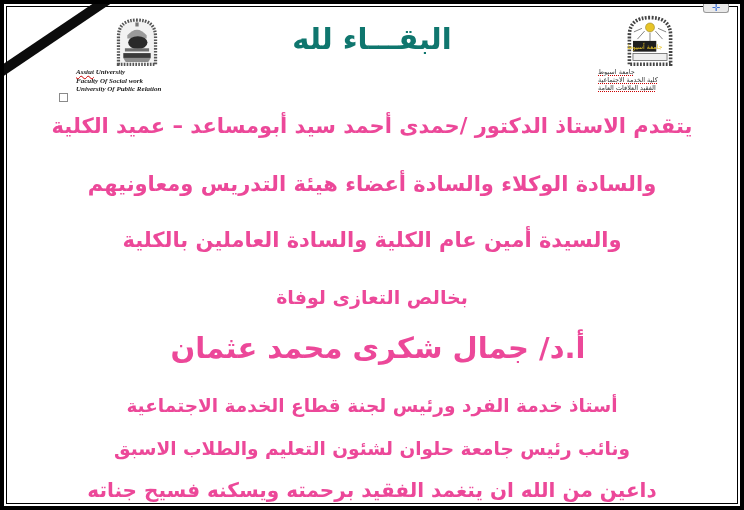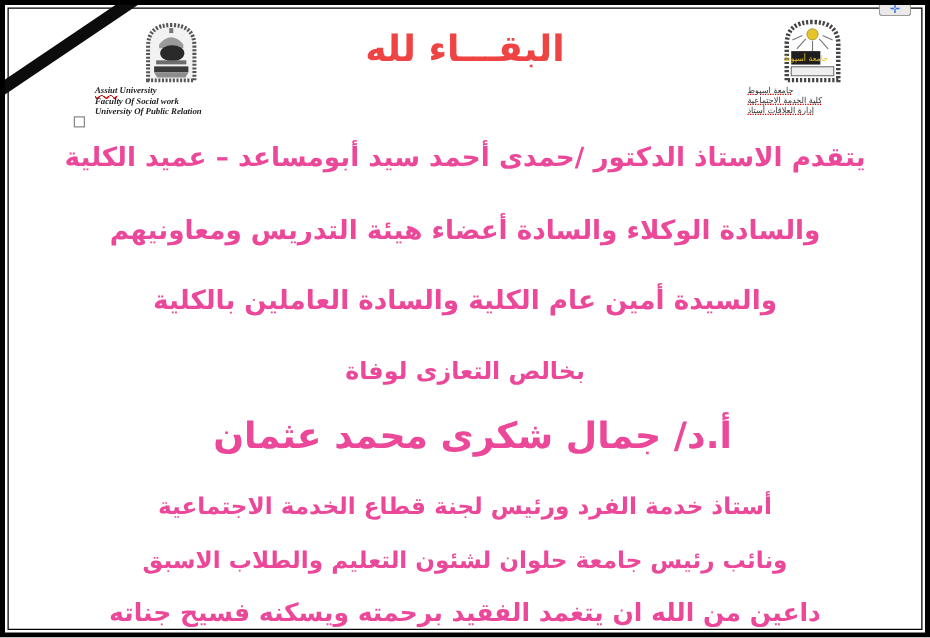--- a/index.html
+++ b/index.html
@@ -22,21 +22,21 @@
                 font-style:italic; font-weight:bold; font-size:7px;
                 line-height:8.5px; color:#222; }
   .caption-ar { margin-top:2px; font-size:6.5px; line-height:8px; color:#333;
                 direction:rtl; }
   .caption-ar div { text-decoration:underline dotted #c00;
                     text-decoration-thickness:1px; text-underline-offset:1px; }
   .misspelled { text-decoration:underline wavy #c00;
                 text-decoration-thickness:1px; text-underline-offset:1px; }
   
   .title { position:absolute; top:18px; left:0; right:0; text-align:center;
-           direction:rtl; font-weight:bold; font-size:29px; color:#ef4444; z-index:2; }
+           direction:rtl; font-weight:bold; font-size:29px; color:#0f766e; z-index:2; }
   .bline { position:absolute; left:0; right:0; text-align:center; direction:rtl;
            font-weight:bold; color:#ec4899; z-index:2; }
   .l1 { top:110px; font-size:21px; }
   .l2 { top:168px; font-size:21px; }
   .l3 { top:224px; font-size:21px; }
   .l4 { top:282px; font-size:19px; }
   .l5 { top:327px; font-size:29px;padding-left:12px; }
   .l6 { top:391px; font-size:18.5px; }
   .l7 { top:434px; font-size:18.5px; }
   .l8 { top:474px; font-size:20px;text-align:center; }
@@ -87,21 +87,21 @@
         <line x1="21" y1="16" x2="12" y2="20"></line>
         <line x1="39" y1="16" x2="48" y2="20"></line>
       </g>
       <rect x="11" y="30" width="26" height="12" fill="#1e1e1e"></rect>
       <text x="24" y="39" font-size="7" fill="#e7c428" text-anchor="middle">جامعة أسيوط</text>
       <rect x="11" y="44" width="38" height="8" fill="#efefef" stroke="#555" stroke-width="0.8"></rect>
     </svg>
     <div class="caption-ar">
       <div>جامعة اسيوط</div>
       <div>كلية الخدمة الاجتماعية</div>
-      <div>إدارة العلاقات أستاذ</div>
+      <div>الفقيد العلاقات العامة</div>
     </div>
   </div>
 
   <div class="ghost-square"></div>
   <div class="anchor-handle">
       <span>✛</span>
     </div>
 
   <div class="bline l1">يتقدم الاستاذ الدكتور /حمدى أحمد سيد أبومساعد – عميد الكلية</div>
   <div class="bline l2">والسادة الوكلاء والسادة أعضاء هيئة التدريس ومعاونيهم</div>

